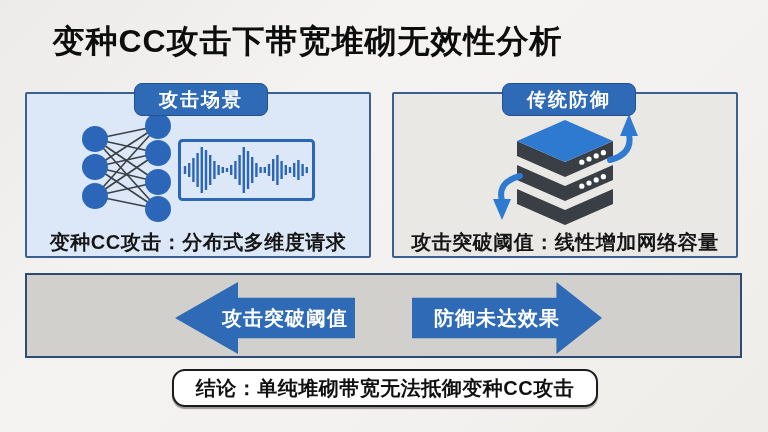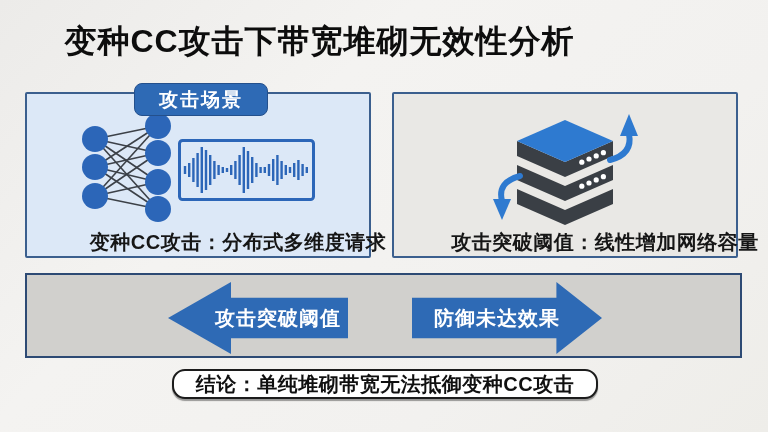--- a/index.html
+++ b/index.html
@@ -7,21 +7,21 @@
     font-family:"Liberation Sans","DejaVu Sans",sans-serif;
     background:#888;
   }
   .slide{
     position:relative;
     width:768px;height:432px;
     background:linear-gradient(135deg,#ecebe9 0%,#f4f3f1 35%,#f2f1ef 70%,#eeede9 100%);
     overflow:hidden;
   }
   .title{
-    position:absolute;left:16px;top:20px;width:607px;
+    position:absolute;left:4px;top:20px;width:607px;
     text-align:center;
     font-size:32px;font-weight:800;letter-spacing:1px;
     color:var(--text-dark);
   }
   
   .panel{
     position:absolute;top:92px;height:166px;width:346px;
     border:2px solid var(--panel-border);
     border-radius:2px;
     box-sizing:border-box;
@@ -36,21 +36,21 @@
     color:#fff;font-size:19px;font-weight:700;letter-spacing:2px;
     display:flex;align-items:center;justify-content:center;
     z-index:3;
   }
   .badge.attack{left:134px;}
   .badge.defense{left:502px;}
   .caption{
     position:absolute;top:229px;height:26px;
     width:346px;text-align:center;
     font-size:20px;font-weight:600;color:#161616;
-    letter-spacing:0.5px;white-space:nowrap;padding-left:40px;
+    letter-spacing:0.5px;white-space:nowrap;
   }
   .caption.attack{left:25px;}
   .caption.defense{left:392px;}
   .icon-abs{position:absolute;}
   .nn-line{stroke:#3c4148;stroke-width:1.6;}
   .nn-node{fill:var(--icon-blue);}
   .wave-frame{fill:none;stroke:var(--icon-blue);stroke-width:3;}
   .wave-bars{fill:none;stroke:var(--icon-blue);stroke-width:2.4;}
   .srv-dark{fill:var(--dark-slate);}
   .srv-top{fill:var(--server-top-blue);}
@@ -65,32 +65,32 @@
     box-sizing:border-box;
   }
   .block-arrow{
     position:absolute;top:7px;height:72px;
     background:var(--accent-blue);
     display:flex;align-items:center;
     color:var(--arrow-text);font-size:20px;font-weight:700;
     letter-spacing:1px;white-space:nowrap;padding-left:28px;
   }
   .block-arrow.left{
-    left:141px;width:180px;
+    left:148px;width:180px;
     clip-path:polygon(0 50%,35% 0,35% 22%,100% 22%,100% 78%,35% 78%,35% 100%);
     justify-content:center;padding-left:40px;box-sizing:border-box;
   }
   .block-arrow.right{
     left:385px;width:190px;
     clip-path:polygon(0 22%,76% 22%,76% 0,100% 50%,76% 100%,76% 78%,0 78%);
     justify-content:center;padding-right:48px;box-sizing:border-box;
   }
   
   .conclusion{
-    position:absolute;left:172px;top:369px;width:426px;height:30px;
+    position:absolute;left:172px;top:369px;width:426px;height:38px;
     background:#ffffff;
     border:2px solid #1c1c1c;border-radius:13px;
     box-shadow:0 2px 1px rgba(40,40,40,0.45);
     display:flex;align-items:center;justify-content:center;
     font-size:20px;font-weight:600;color:#101010;
     letter-spacing:0.5px;white-space:nowrap;
     box-sizing:border-box;
   }
 </style>
 </head>
@@ -130,20 +130,21 @@
   </svg>
 
   <svg class="icon-abs" style="left:178px;top:139px" width="137" height="62" viewBox="0 0 137 62">
     <rect class="wave-frame" x="1.5" y="1.5" width="134" height="59" rx="3"></rect>
     <path class="wave-bars" d="M7 27V35 M11.2 24V38 M15.4 19V43 M19.6 14V48 M23.8 8V54 M28 11V51 M32.2 16V46 M36.4 22V40 M40.6 26V36 M44.8 28V34 M49 29V33 M53.2 26V36 M57.4 22V40 M61.6 16V46 M65.8 8V54 M70 12V50 M74.2 18V44 M78.4 24V38 M82.6 28V34 M86.8 28V34 M91 25V37 M95.2 20V42 M99.4 16V46 M103.6 22V40 M107.8 26V36 M112 28V34 M116.2 24V38 M120.4 21V41 M124.6 25V37 M128.8 28V34"></path>
   </svg>
 
   <div class="caption attack">变种CC攻击：分布式多维度请求</div>
 
   <div class="panel defense"></div>
+  <div class="badge defense">传统防御</div>
 
   <svg class="icon-abs" style="left:480px;top:108px" width="170" height="120" viewBox="0 0 170 120">
     <path class="srv-dark" d="M37 81 L85 102 L133 81 L133 96 L85 117 L37 96 Z"></path>
     <path class="srv-dark" d="M37 57 L85 78 L133 57 L133 72 L85 93 L37 72 Z"></path>
     <path class="srv-dark" d="M37 33 L85 54 L133 33 L133 48 L85 69 L37 48 Z"></path>
     <path class="srv-top" d="M37 33 L85 12 L133 33 L85 54 Z"></path>
     <g class="srv-dot">
       <circle cx="101.8" cy="54.2" r="2.6"></circle>
         <circle cx="109" cy="51" r="2.6"></circle>
       <circle cx="116.2" cy="47.9" r="2.6"></circle>

